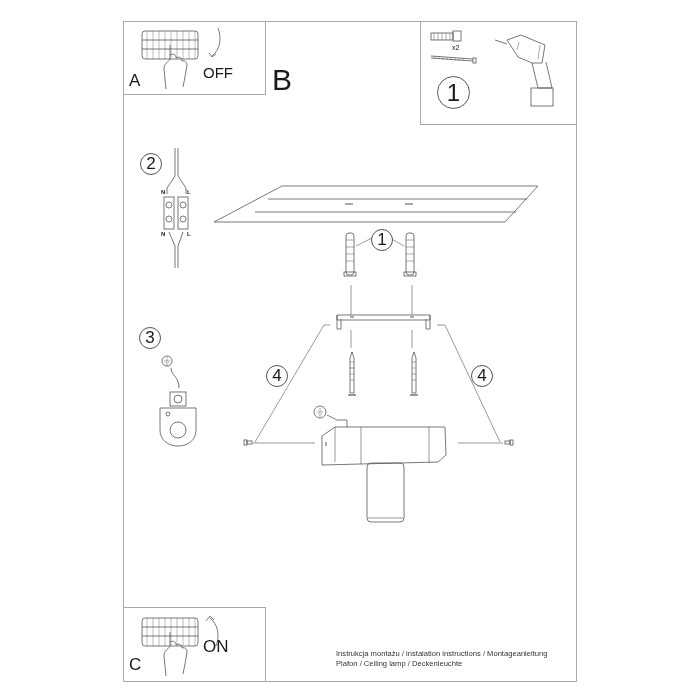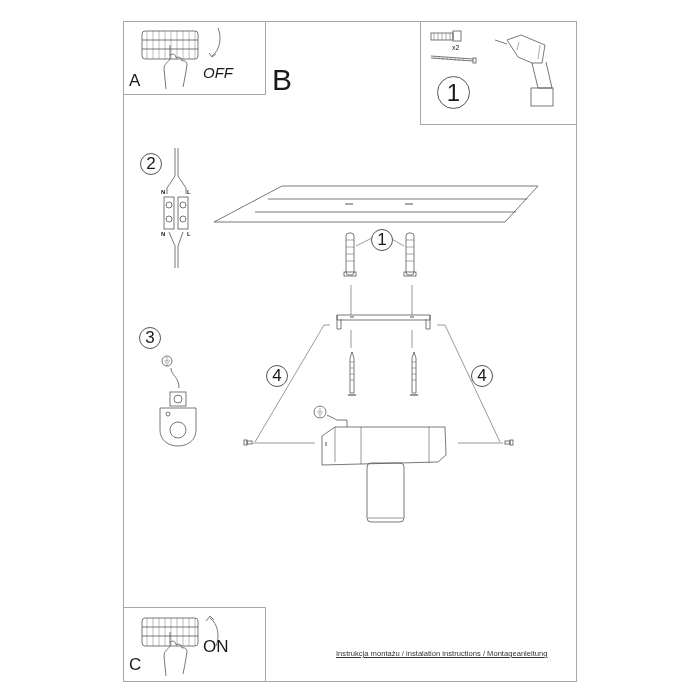--- a/index.html
+++ b/index.html
@@ -1,21 +1,21 @@
 <!DOCTYPE html>
 <html><head>
 <meta charset="utf-8">
 <style>
   html,body{margin:0;padding:0;background:#ffffff;}
   body{width:700px;height:700px;position:relative;overflow:hidden;font-family:"Liberation Sans",sans-serif;color:#1a1a1a;}
   .frame{position:absolute;left:123px;top:21px;width:454px;height:661px;border:1px solid #a8a8a8;box-sizing:border-box;}
   .box{position:absolute;border:1px solid #a8a8a8;box-sizing:border-box;background:#fff;}
   .lbl{position:absolute;font-family:"Liberation Sans",sans-serif;}
   svg.art{position:absolute;left:0;top:0;width:700px;height:700px;}
-  .footer{position:absolute;left:336px;top:649px;font-size:7.6px;line-height:10px;color:#333;white-space:nowrap;text-decoration:underline;}
+  .footer{position:absolute;left:336px;top:649px;font-size:7.6px;line-height:10px;color:#333;white-space:nowrap;}
   .circ{position:absolute;border:1px solid #555;border-radius:50%;box-sizing:border-box;display:flex;align-items:center;justify-content:center;background:#fff;}
 </style>
 </head>
 <body>
 
 <div class="frame"></div>
 
 <div class="box" style="left:123px;top:21px;width:143px;height:74px;"></div>
 
 <div class="box" style="left:420px;top:21px;width:157px;height:104px;"></div>
@@ -146,21 +146,21 @@
       <path d="M322 436 L335 427 L445 427 L446 455 L438 462 L322 465 Z"></path>
       <path d="M335 427 v35 M361 427 v37 M429 427 v36" stroke-width="0.6"></path>
       <path d="M326 442 v4" stroke-width="1"></path>
       <rect x="367" y="463" width="37" height="59" rx="4"></rect>
       <path d="M368 518 h35" stroke-width="0.6"></path>
     </g>
   </g>
 </svg>
 
 <div class="lbl" style="left:129px;top:71px;font-size:17px;">A</div>
-<div class="lbl" style="left:203px;top:64px;font-size:15px;font-style:italic;">OFF</div>
+<div class="lbl" style="left:203px;top:64px;font-size:15px;">OFF</div>
 <div class="lbl" style="left:272px;top:63px;font-size:30px;">B</div>
 <div class="lbl" style="left:129px;top:655px;font-size:17px;">C</div>
 <div class="lbl" style="left:203px;top:637px;font-size:17px;">ON</div>
 <div class="lbl" style="left:452px;top:44px;font-size:7px;">x2</div>
 
 <div class="circ" style="left:437px;top:76px;width:33px;height:33px;">
   <span style="font-size:24px;">1</span>
 </div>
 <div class="circ" style="left:140px;top:153px;width:22px;height:22px;">
   <span style="font-size:17px;">2</span>
@@ -178,13 +178,14 @@
 </div>
 <div class="circ" style="left:266px;top:365px;width:22px;height:22px;">
   <span style="font-size:17px;">4</span>
 </div>
 <div class="circ" style="left:471px;top:365px;width:22px;height:22px;">
   <span style="font-size:17px;">4</span>
 </div>
 
 <div class="footer">
   <div>Instrukcja montażu / instalation instructions / Montageanleitung</div>
+  <div>Plafon / Ceiling lamp / Deckenleuchte</div>
 </div>
 
 </body></html>

